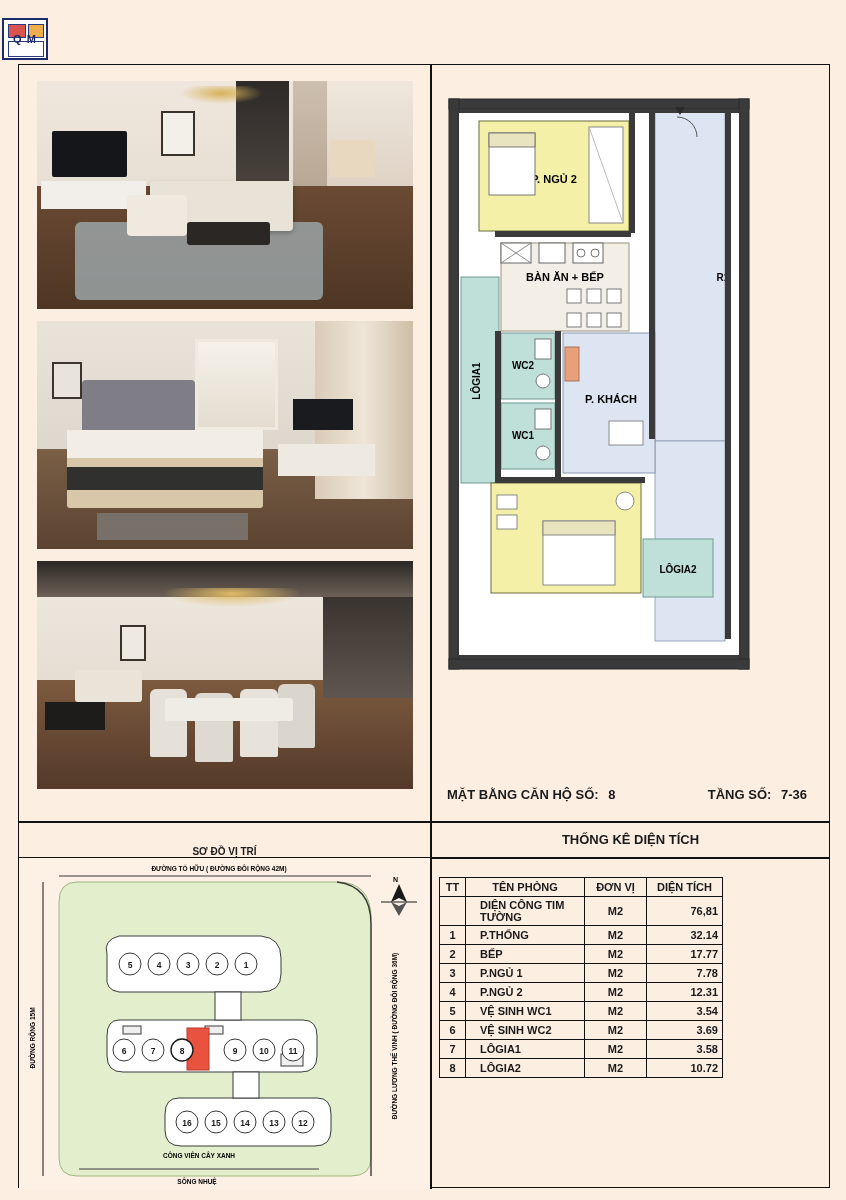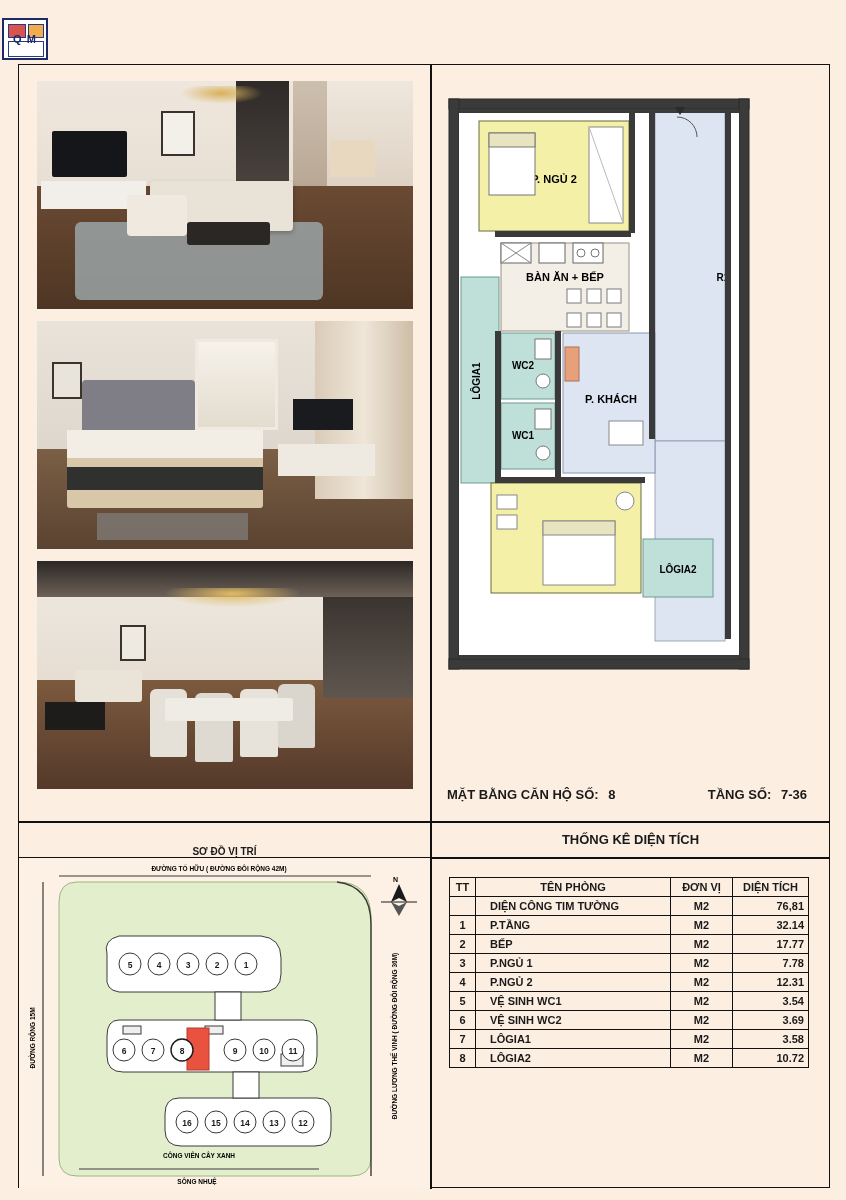--- a/index.html
+++ b/index.html
@@ -148,21 +148,21 @@
 
   
   .sitemap {
     position: absolute; left: 0; top: 793px; width: 411px; height: 331px;
     background: #fdf0e4;
     overflow: hidden;
   }
 
   
   .tablewrap {
-    position: absolute; left: 430px; top: 812px; width: 360px;
+    position: absolute; left: 420px; top: 812px; width: 284px;
   }
   table.area {
     border-collapse: collapse; width: 100%;
     font-size: 11px;
   }
   table.area th, table.area td {
     border: 1px solid #111;
     padding: 2px 4px;
     height: 19px;
   }
@@ -438,21 +438,21 @@
         </thead>
         <tbody>
           <tr>
             <td class="tt"></td>
             <td class="name">DIỆN CÔNG TIM TƯỜNG</td>
             <td class="unit">M2</td>
             <td class="val">76,81</td>
           </tr>
           <tr>
             <td class="tt">1</td>
-            <td class="name">P.TẦNG</td>
+            <td class="name">P.THỐNG</td>
             <td class="unit">M2</td>
             <td class="val">32.14</td>
           </tr>
           <tr>
             <td class="tt">2</td>
             <td class="name">BẾP</td>
             <td class="unit">M2</td>
             <td class="val">17.77</td>
           </tr>
           <tr>

